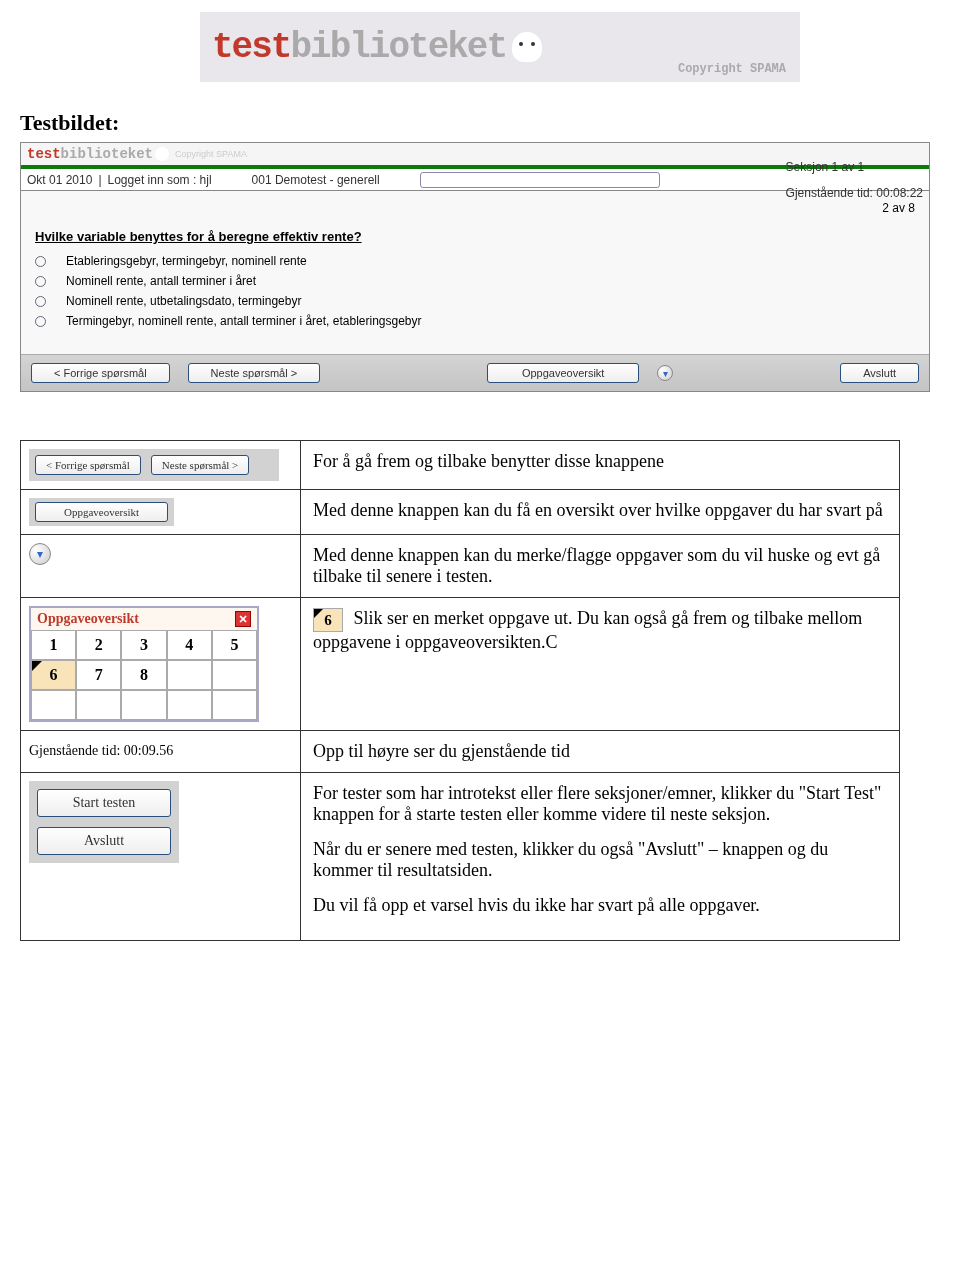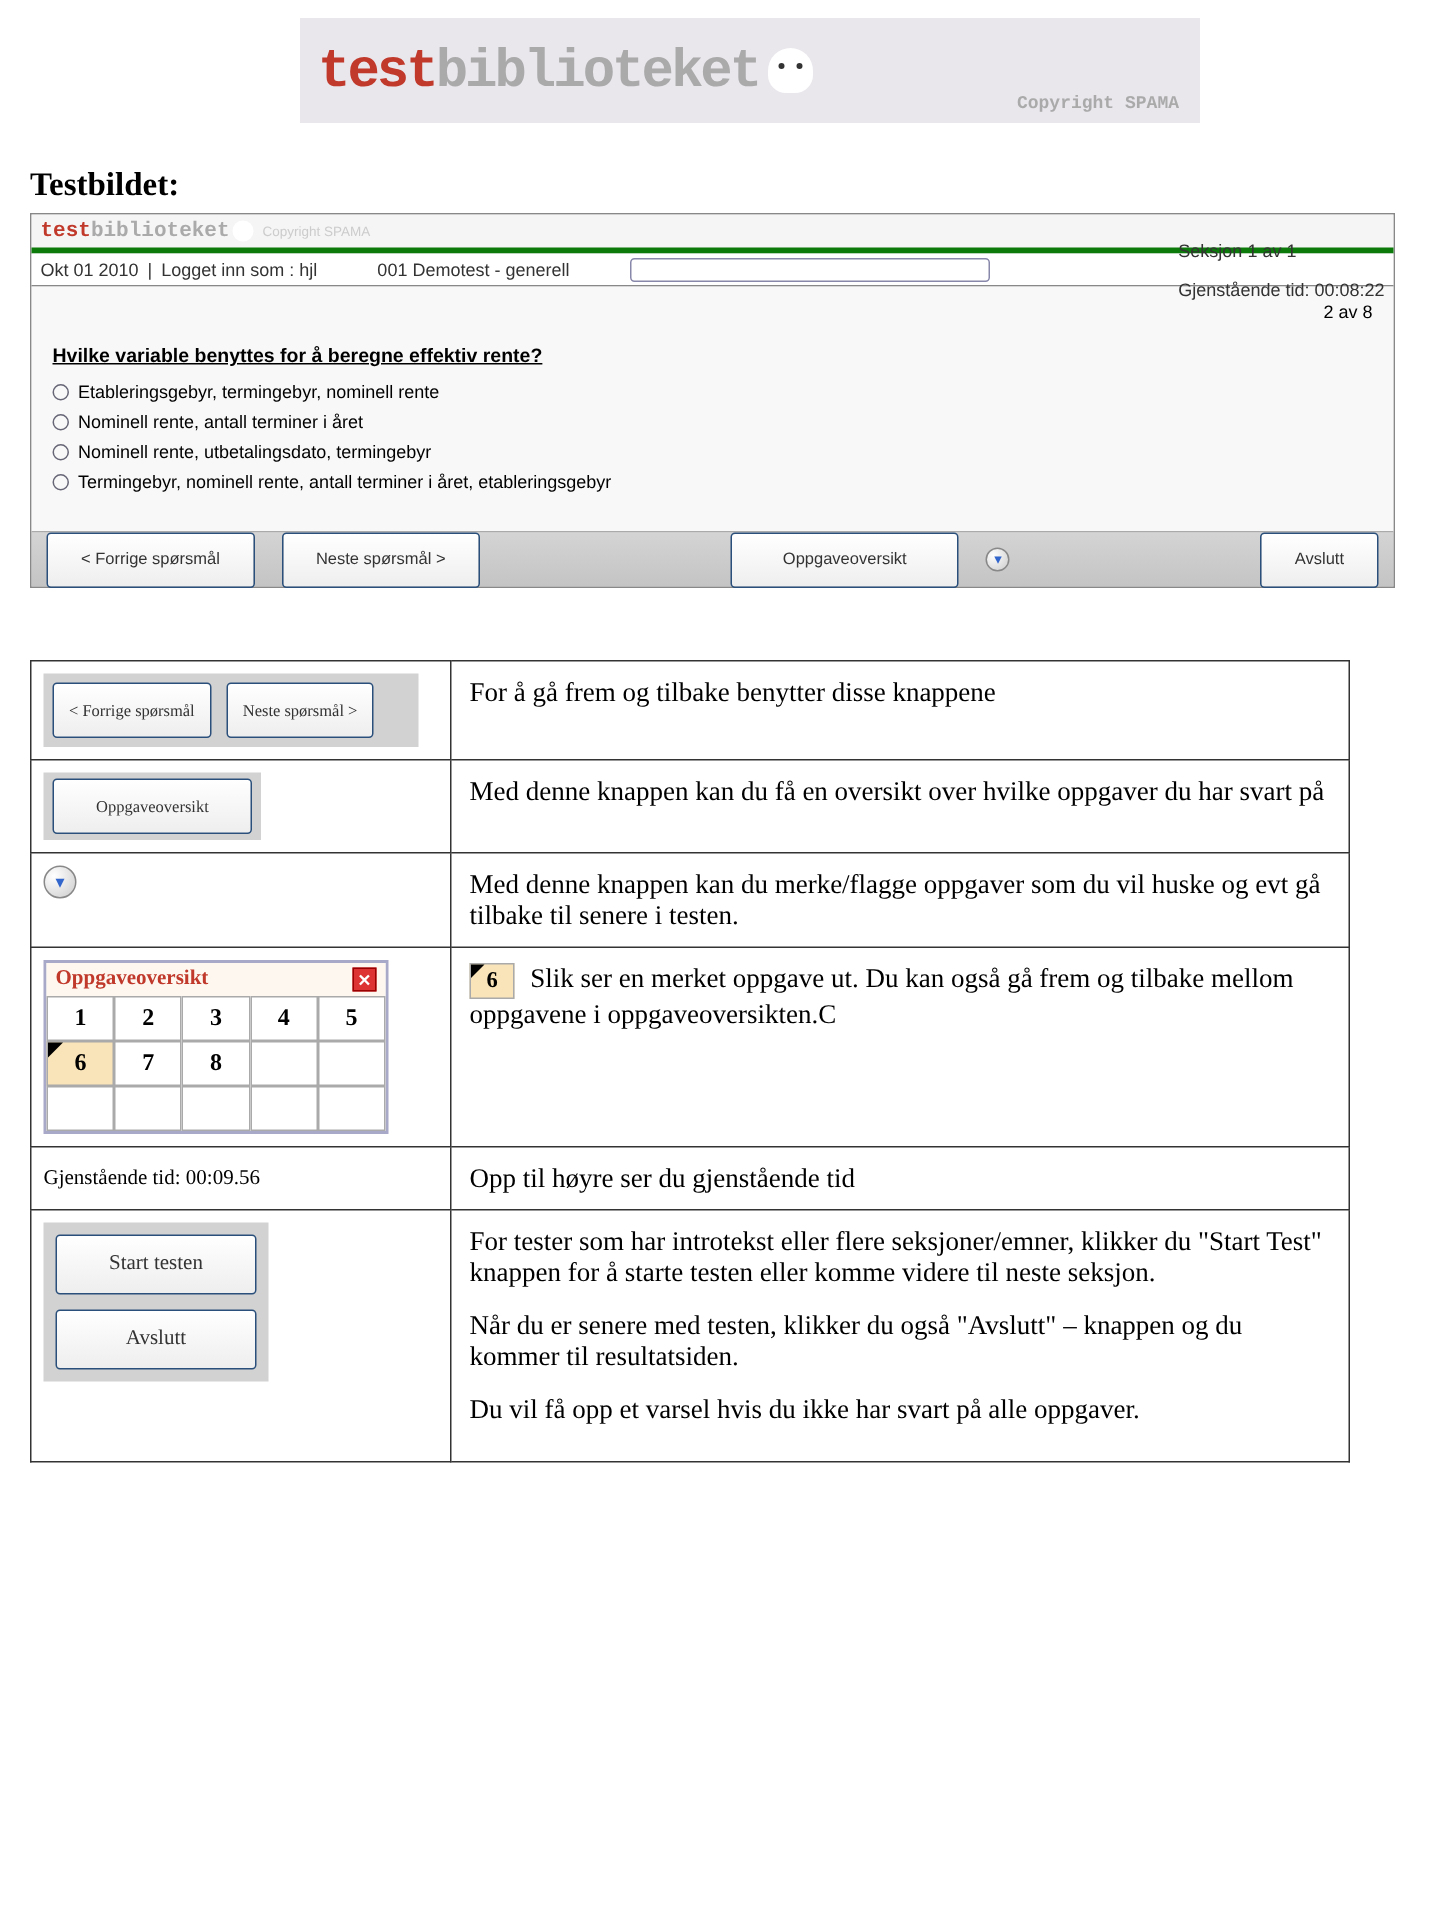--- a/index.html
+++ b/index.html
@@ -97,34 +97,34 @@
   .app-subbar .right { margin-left:auto; display:flex; gap:12px;flex-direction:column; }
   .app-content {
     background:#f8f8f8;
     border-bottom:1px solid #aaa;
     padding:10px 14px 26px;
     font-size:12px;
   }
   .q-counter { font-size:12px; margin-bottom:14px;text-align:right; }
   .q-text { font-weight:bold; font-size:13px; margin-bottom:10px;text-decoration:underline; }
   .q-options { display:flex; flex-direction:column; gap:6px; }
-  .q-opt { display:flex; align-items:center; gap:6px; font-size:12px; }
+  .q-opt { display:flex; align-items:center; gap:20px; font-size:12px; }
   .radio {
     width:11px; height:11px; border:1px solid #667;
     border-radius:50%;
     flex-shrink:0;
   }
   .app-footer {
     height:36px;
     background: linear-gradient(#d4d4d4, #c4c4c4);
     display:flex; align-items:center; padding:0 10px; gap:18px;
   }
   .app-footer .gap { flex:1; }
   .btn {
-    height:37px;
+    height:20px;
     padding:0 22px;
     background: linear-gradient(#fff,#eee);
     border:1px solid #2a4f7a;
     border-radius:3px;
     font-size:11px;
     display:flex; align-items:center; justify-content:center;
     color:#333;
     cursor:pointer;
     white-space:nowrap;
   }
@@ -208,21 +208,21 @@
     vertical-align:middle;
     margin-right:6px;
   }
   .inline-flag::before {
     content:"";
     position:absolute; top:0; left:0;
     border-top:9px solid #000; border-right:9px solid transparent;
   }
   .gtid { font-size:14px; font-family:Garamond, Georgia, serif; }
   .img-btns { display:flex; flex-direction:column; gap:10px; background:#d2d2d2; padding:8px; width:150px; }
-  .img-btns .btn { height:40px; font-size:14px; padding:0 10px; font-weight:normal; }
+  .img-btns .btn { height:28px; font-size:14px; padding:0 10px; font-weight:normal; }
   .para { margin:0 0 14px 0; }
 </style>
 </head>
 <body>
 
 <div class="page">
 
   <div class="banner">
     <span class="banner-logo">
       <span class="brand-red">test</span><span>biblioteket</span>

